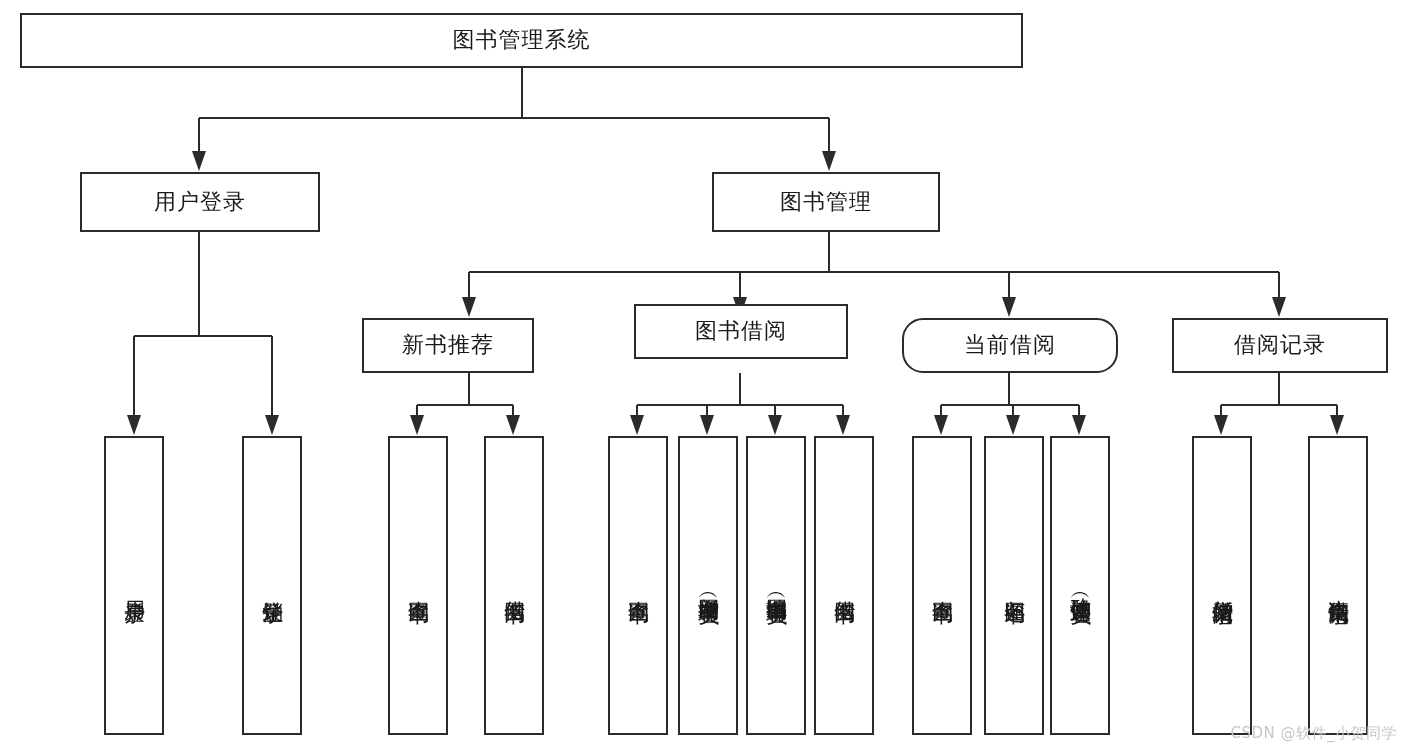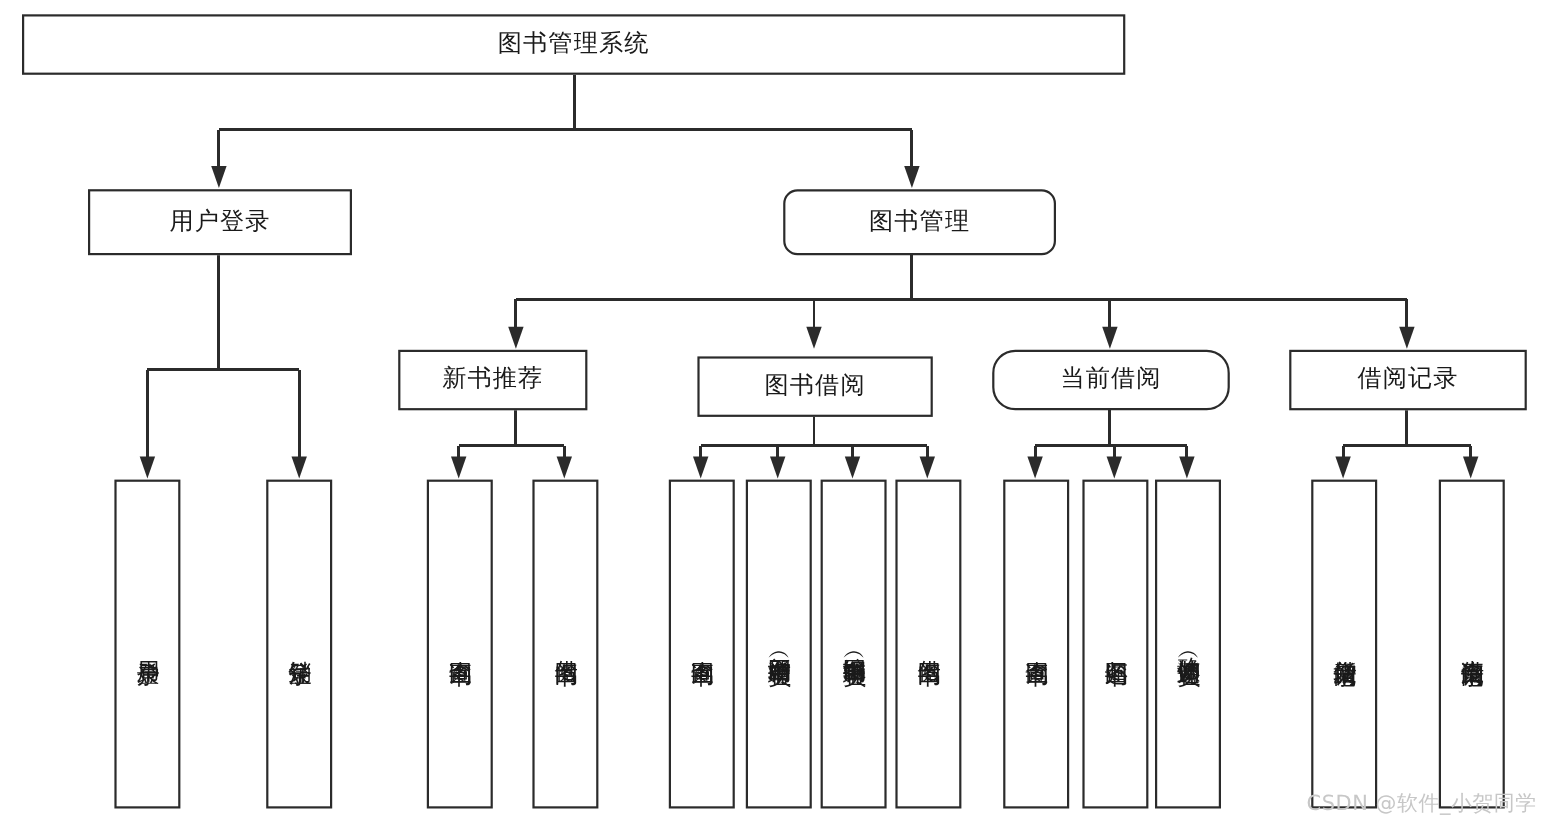--- a/index.html
+++ b/index.html
@@ -56,21 +56,21 @@
     white-space: pre-line;
   }
   .node.v .lbl {
     writing-mode: vertical-rl;
     text-orientation: upright;
   }
   #watermark {
     position: absolute;
     right: 8px;
     bottom: 4px;
-    font-size: 19px;
+    font-size: 15px;
     color: #c7c7c7;
     letter-spacing: 0.5px;
     white-space: nowrap;
     user-select: none;
   }
 </style>
 </head>
 <body>
 
 <div id="canvas">
@@ -130,27 +130,27 @@
       <polygon points="1330,415 1344,415 1337,435" fill="#2b2b2b"></polygon>
     </svg>
 
   <div id="nodes">
       <div class="node h" style="left: 20px; top: 13px; width: 1003px; height: 55px;">
         <span class="lbl">图书管理系统</span>
       </div>
       <div class="node h" style="left: 80px; top: 172px; width: 240px; height: 60px;">
         <span class="lbl">用户登录</span>
       </div>
-      <div class="node h" style="left: 712px; top: 172px; width: 248px; height: 60px; border-radius: 13px;">
+      <div class="node h" style="left: 712px; top: 172px; width: 228px; height: 60px;">
         <span class="lbl">图书管理</span>
       </div>
       <div class="node h" style="left: 362px; top: 318px; width: 172px; height: 55px;">
         <span class="lbl">新书推荐</span>
       </div>
-      <div class="node h" style="left: 634px; top: 324px; width: 214px; height: 55px;">
+      <div class="node h" style="left: 634px; top: 304px; width: 214px; height: 55px;">
         <span class="lbl">图书借阅</span>
       </div>
       <div class="node h" style="left: 902px; top: 318px; width: 216px; height: 55px; border-radius: 21px;">
         <span class="lbl">当前借阅</span>
       </div>
       <div class="node h" style="left: 1172px; top: 318px; width: 216px; height: 55px;">
         <span class="lbl">借阅记录</span>
       </div>
       <div class="node v" style="left: 104px; top: 436px; width: 60px; height: 299px;">
         <span class="lbl">用户登录</span>

